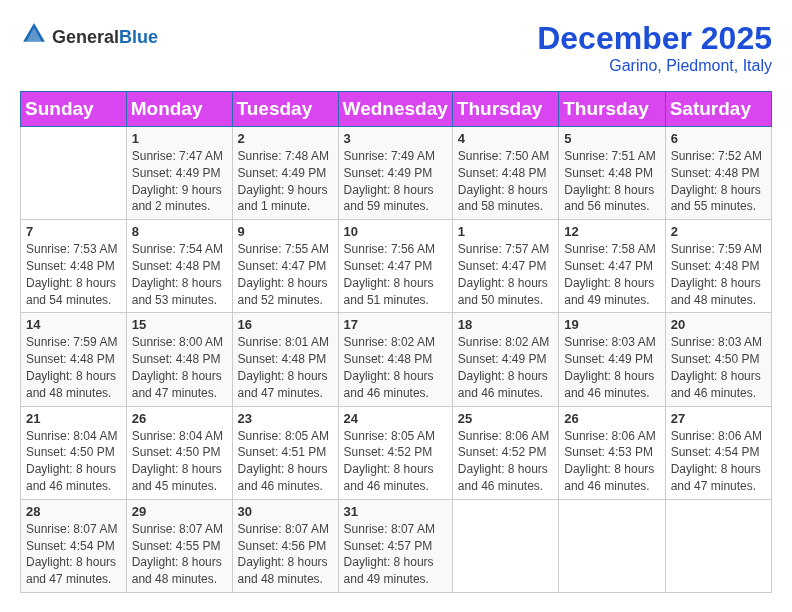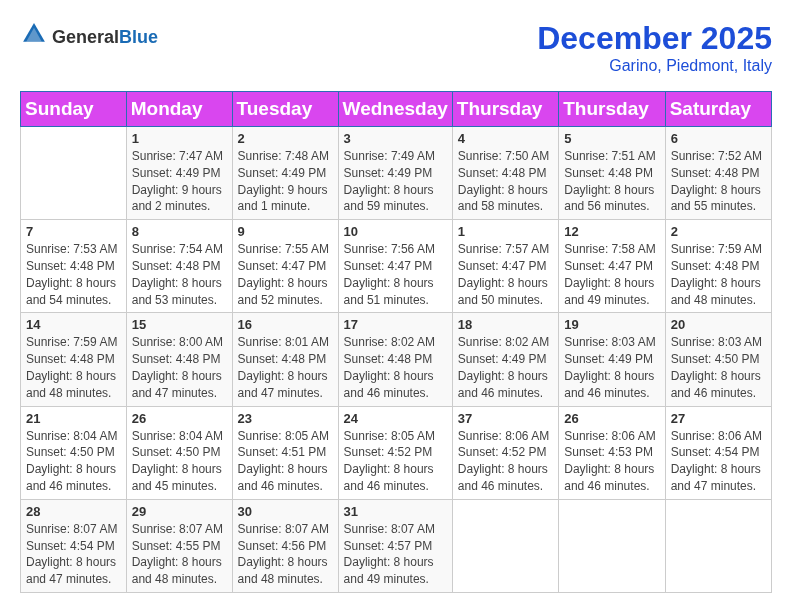--- a/index.html
+++ b/index.html
@@ -218,21 +218,21 @@
         </td>
         <td>
           <span class="day-number">23</span>
           <div class="day-info">Sunrise: 8:05 AM<br>Sunset: 4:51 PM<br>Daylight: 8 hours and 46 minutes.</div>
         </td>
         <td>
           <span class="day-number">24</span>
           <div class="day-info">Sunrise: 8:05 AM<br>Sunset: 4:52 PM<br>Daylight: 8 hours and 46 minutes.</div>
         </td>
         <td>
-          <span class="day-number">37</span>
+          <span class="day-number">25</span>
           <div class="day-info">Sunrise: 8:06 AM<br>Sunset: 4:52 PM<br>Daylight: 8 hours and 46 minutes.</div>
         </td>
         <td>
           <span class="day-number">26</span>
           <div class="day-info">Sunrise: 8:06 AM<br>Sunset: 4:53 PM<br>Daylight: 8 hours and 46 minutes.</div>
         </td>
         <td>
           <span class="day-number">27</span>
           <div class="day-info">Sunrise: 8:06 AM<br>Sunset: 4:54 PM<br>Daylight: 8 hours and 47 minutes.</div>
         </td>

